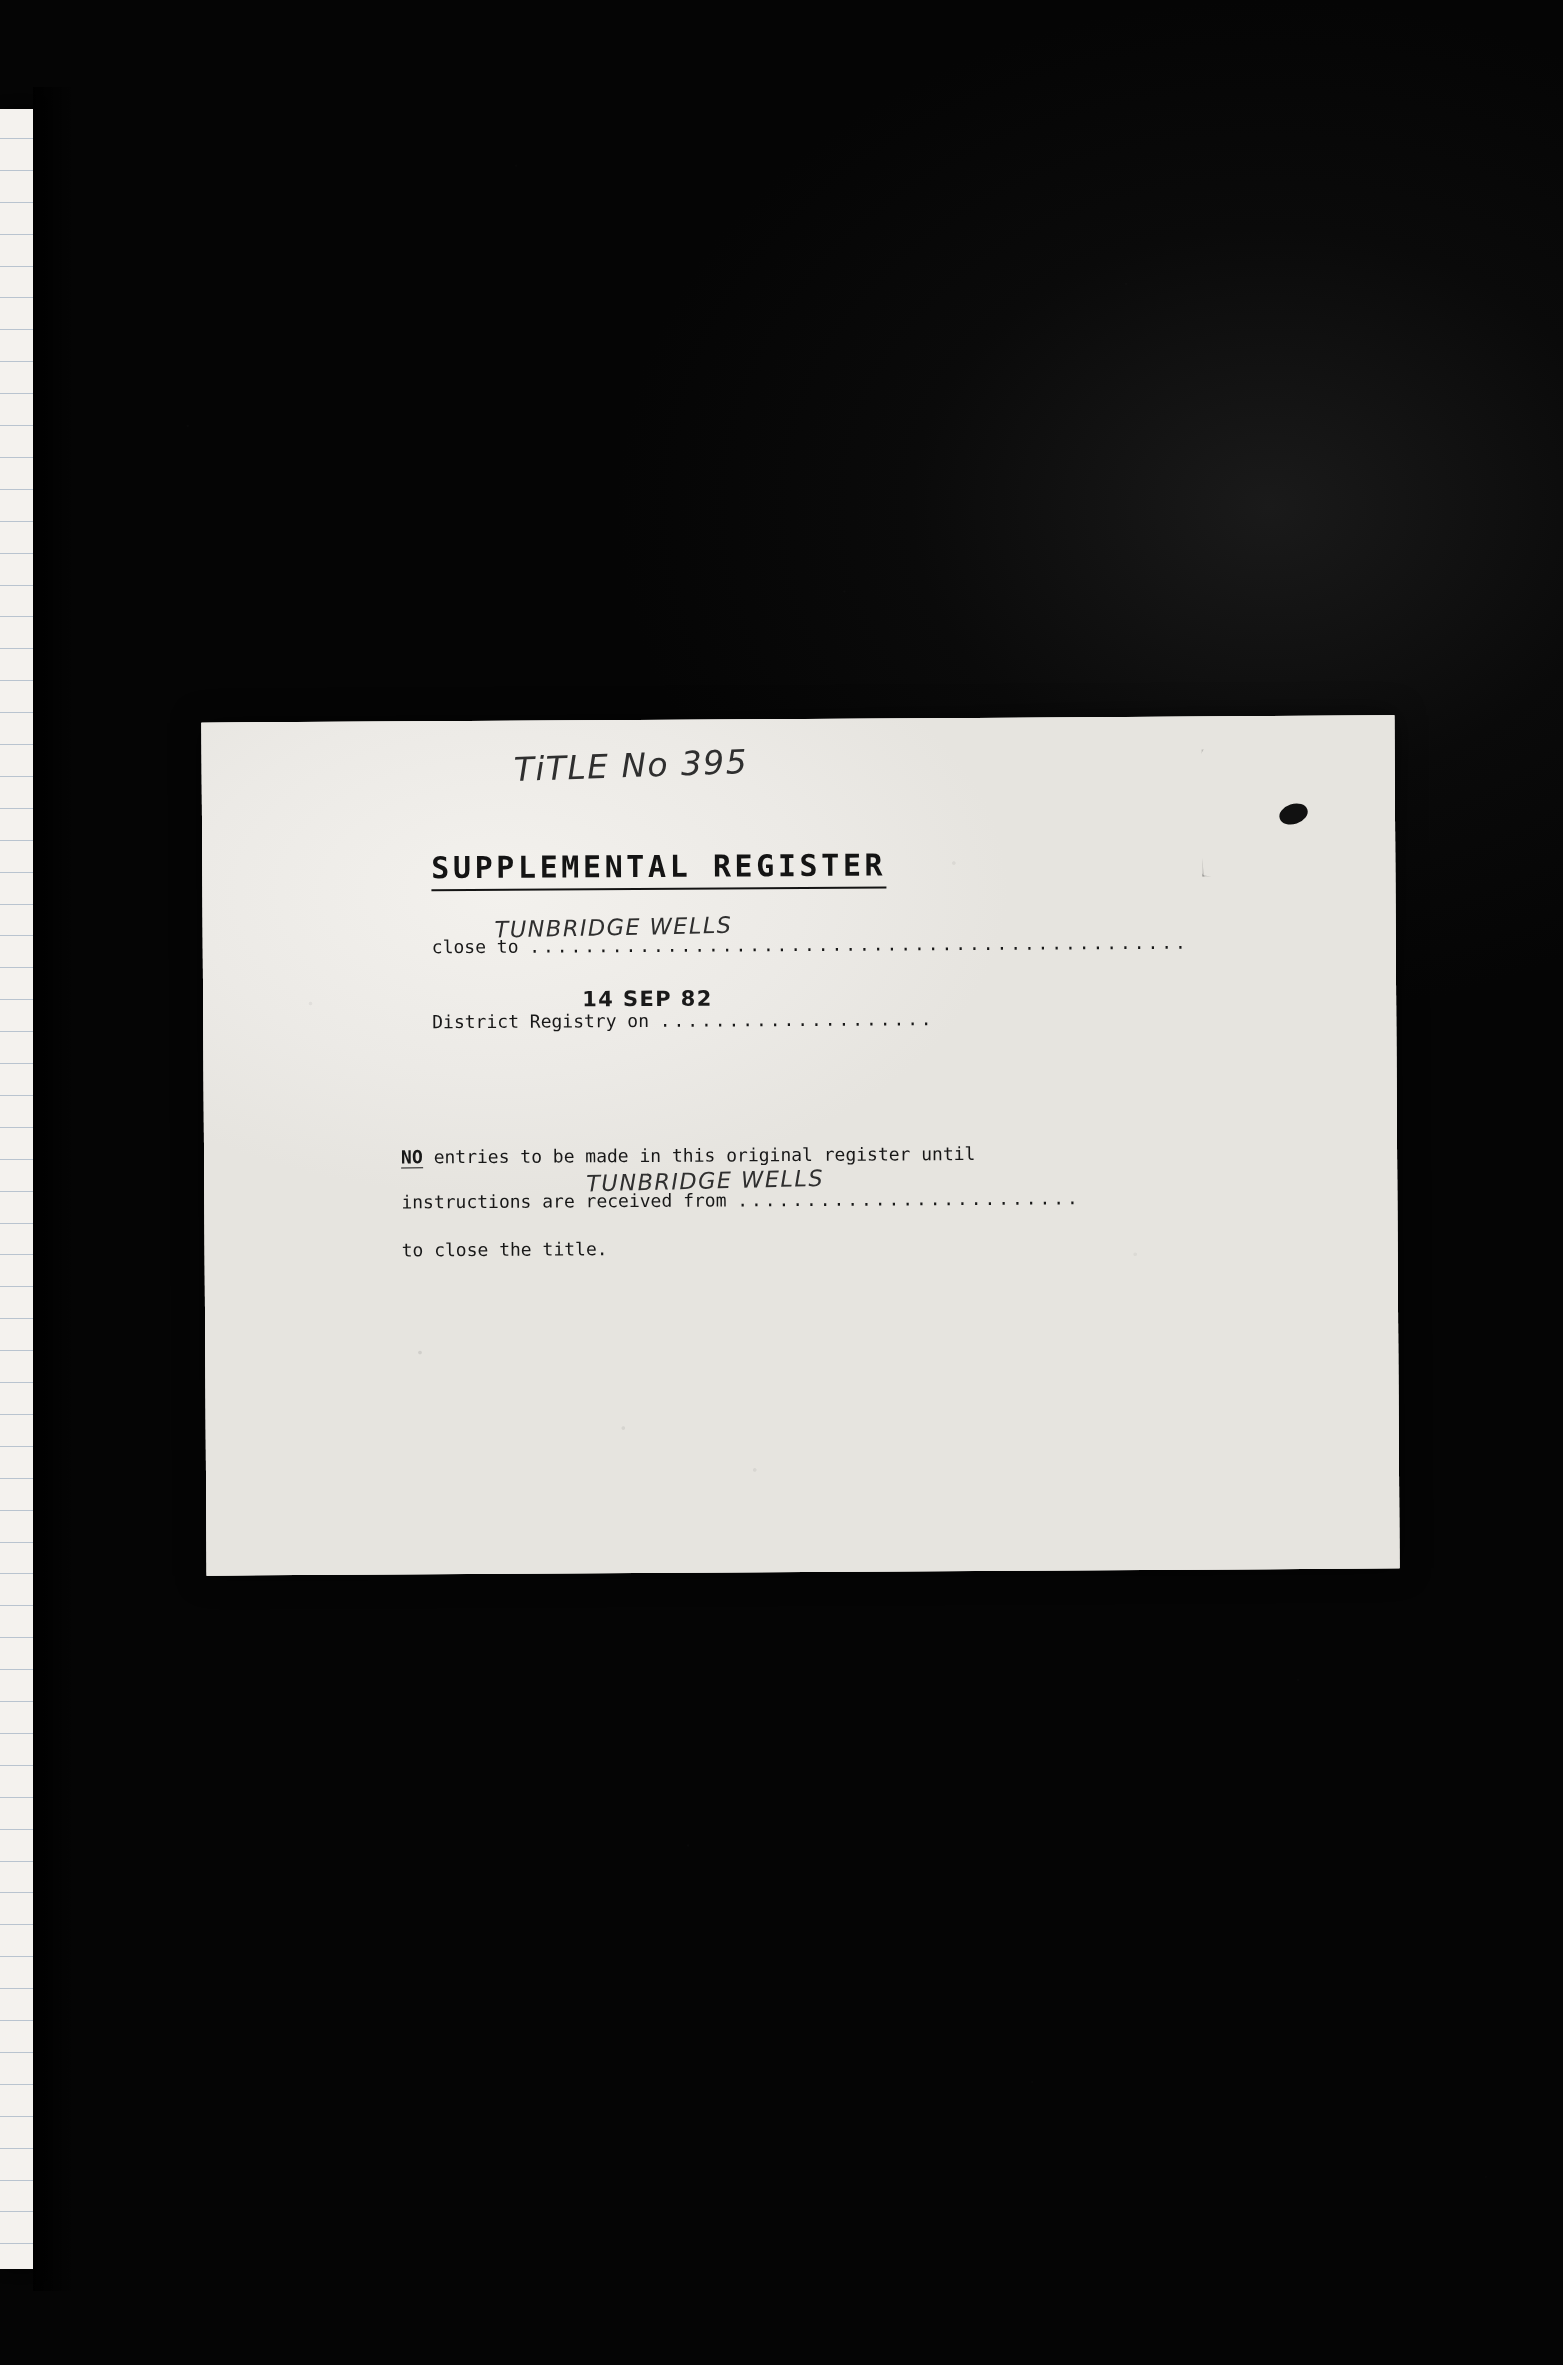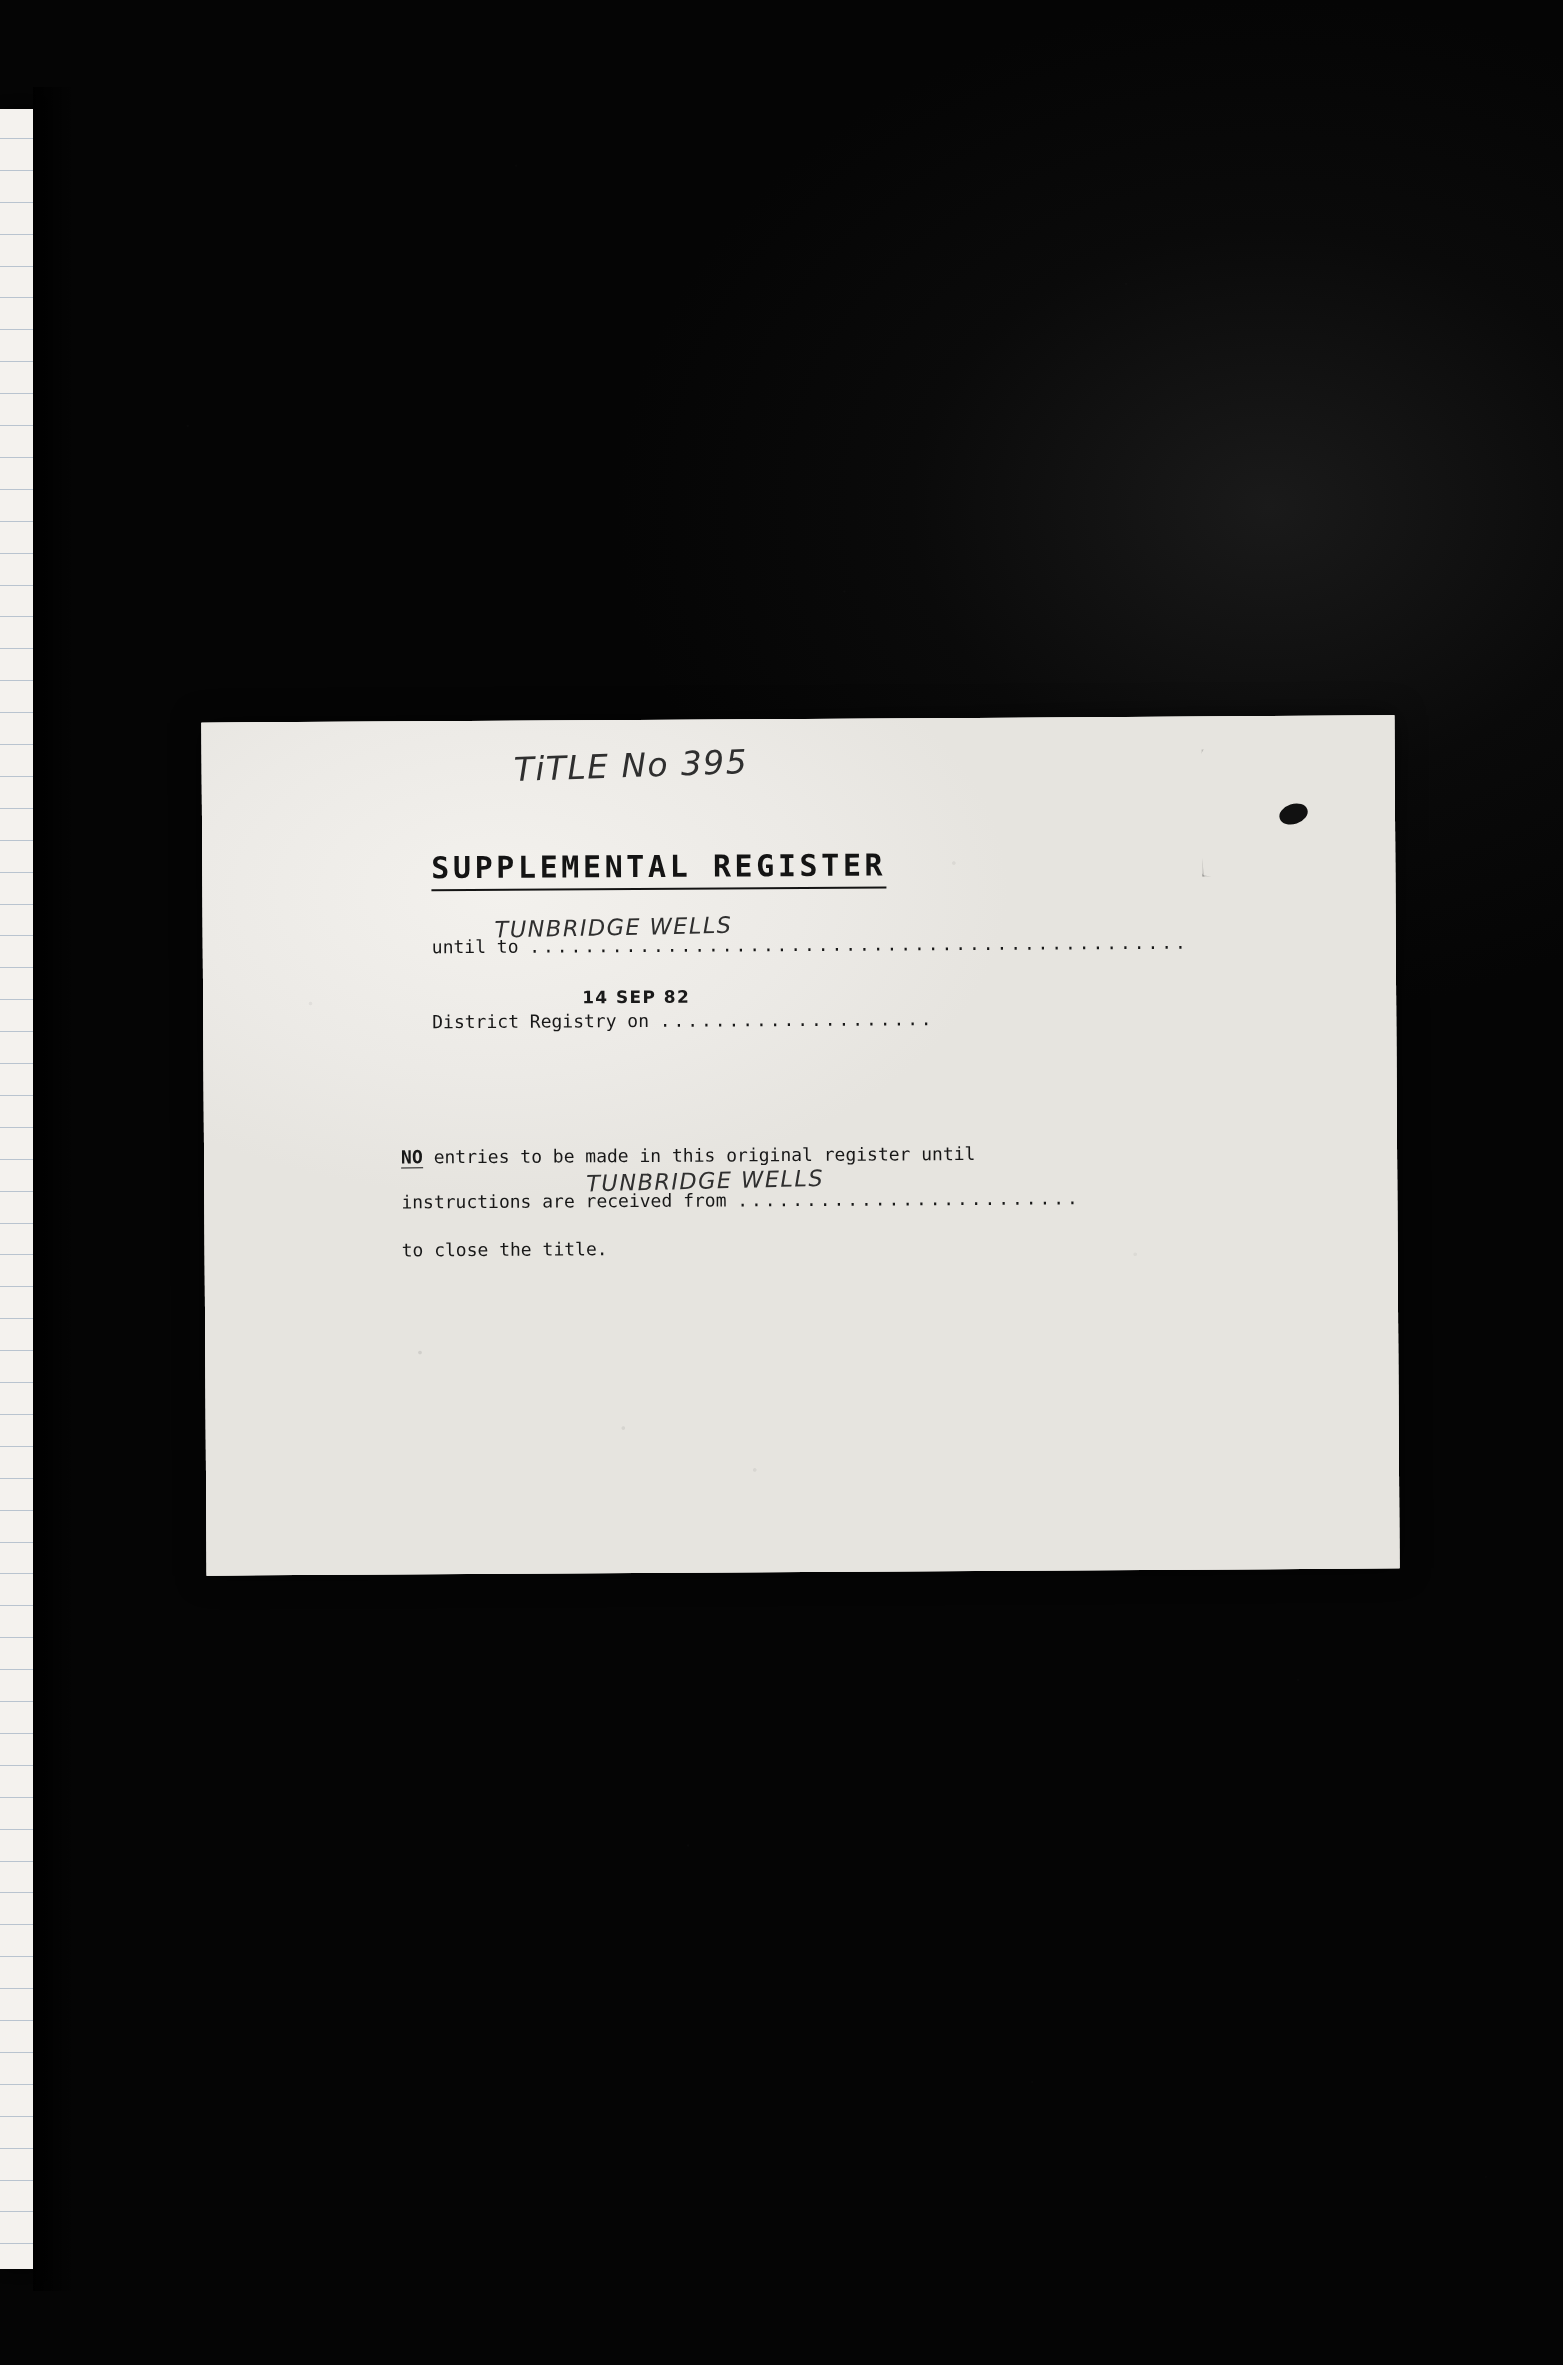--- a/index.html
+++ b/index.html
@@ -179,21 +179,21 @@
     left: 292px;
     top: 194px;
     font-size: 22.5px;
     transform: rotate(-0.8deg);
   }
   .stamp-date {
     position: absolute;
     left: 379px;
     top: 267px;
     font-family: "DejaVu Sans", sans-serif;
-    font-size: 17px;
+    font-size: 21px;
     font-weight: bold;
     letter-spacing: 1.4px;
     color: #1a1a1a;
     white-space: nowrap;
   }
 
   .note-1 {
     position: absolute;
     left: 197px;
     top: 425px;
@@ -305,21 +305,21 @@
   <div class="slip-speckle"></div>
 
   <div class="ink-splash"></div>
   <div class="ink-blot"></div>
 
   <div class="hand title-no">TiTLE No 395</div>
 
   <div class="heading">SUPPLEMENTAL REGISTER</div>
 
   <div class="typed row-sentto">
-    <span>until to</span>
+    <span>close to</span>
     <span class="dots">................................................</span>
   </div>
 
   <div class="hand hand-tunbridge-1">TUNBRIDGE WELLS</div>
 
   <div class="typed row-registry">
     <span>District Registry on</span>
     <span class="dots">....................</span>
   </div>
 

